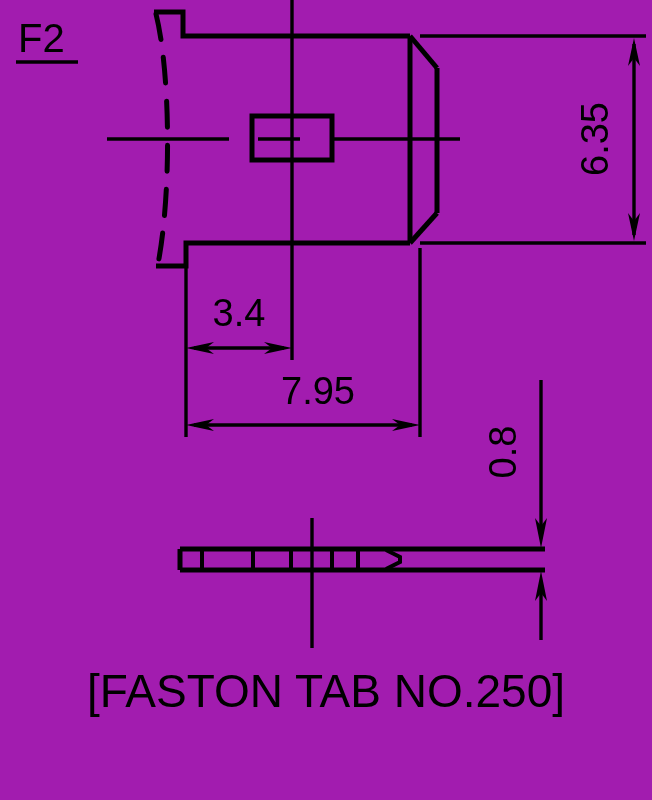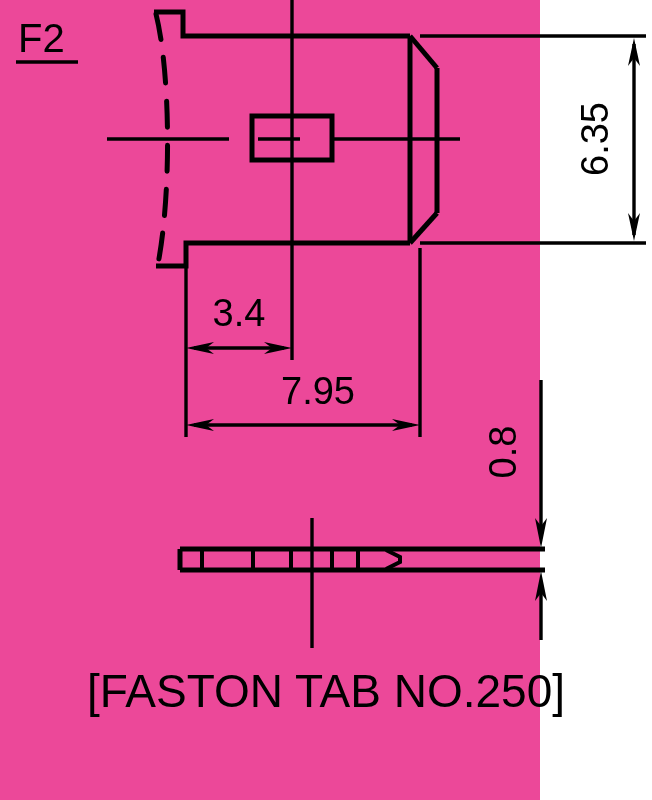--- a/index.html
+++ b/index.html
@@ -8,23 +8,23 @@
     background: #ffffff;
   }
   body {
     width: 652px;
     height: 800px;
     font-family: "Liberation Sans", sans-serif;
     overflow: hidden;
   }
   #drawing-root {
     position: relative;
-    width: 540px;
+    width: 652px;
     height: 800px;
-    background: #ec4899;
+    background: #a21caf;
     text-align: center;
   }
   svg.dwg {
     position: absolute;
     left: 0;
     top: 0;
     width: 652px;
     height: 800px;
     display: block;
   }

